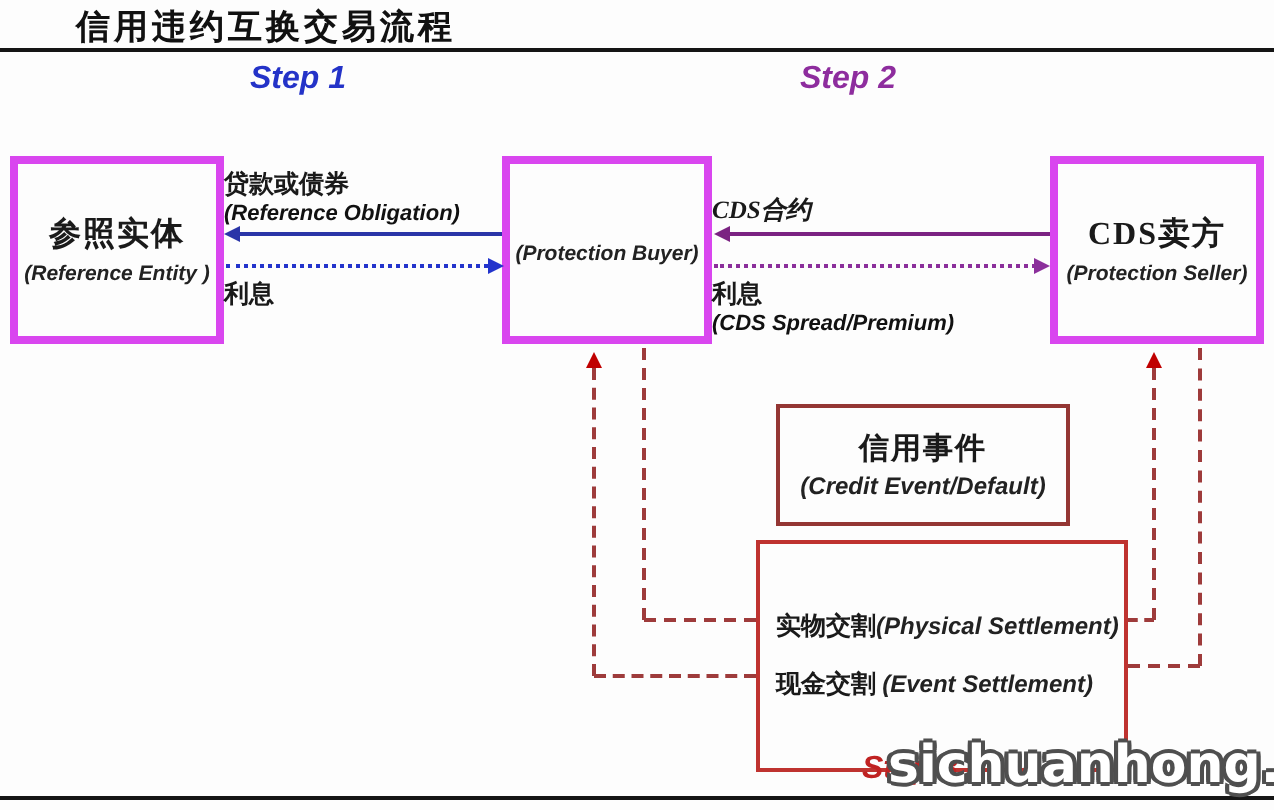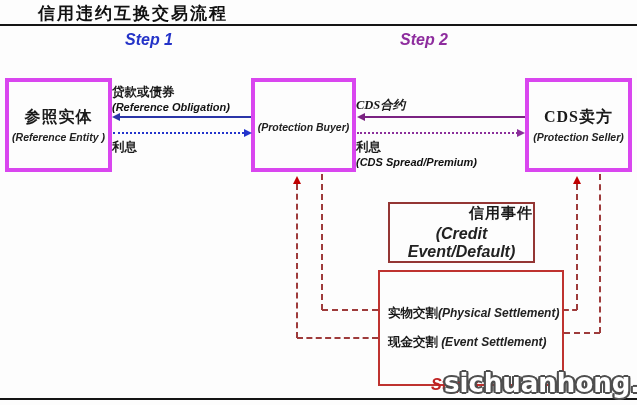--- a/index.html
+++ b/index.html
@@ -32,27 +32,27 @@
   .node .en{
     font-family:"Liberation Sans", sans-serif;
     font-size:10.5px;font-weight:bold;font-style:italic;color:#222;margin-top:3px;white-space:nowrap;
   }
   .node-ref{left:5px;top:78px;width:107px;height:94px;}
   .node-buyer{left:251px;top:78px;width:105px;height:94px;}
   .node-seller{left:525px;top:78px;width:107px;height:94px;}
   
   .credit-event{
     left:388px;top:202px;width:147px;height:61px;border:2px solid #943634;
-    display:flex;flex-direction:column;align-items:flex-end;justify-content:center;
+    display:flex;flex-direction:column;align-items:center;justify-content:center;
     text-align:center;box-sizing:border-box;background:#fdfdfd;
   }
   .credit-event .zh{font-size:15px;font-weight:bold;color:#1a1a1a;letter-spacing:1px;}
   .credit-event .en{
     font-family:"Liberation Sans", sans-serif;
-    font-size:16px;font-weight:bold;font-style:italic;color:#222;margin-top:2px;
+    font-size:12px;font-weight:bold;font-style:italic;color:#222;margin-top:2px;
   }
   .settlement{
     left:378px;top:270px;width:186px;height:116px;border:2px solid #bf3330;
     display:flex;flex-direction:column;justify-content:center;gap:12px;
     box-sizing:border-box;background:#fdfdfd;padding-left:8px;
   }
   .settle-row{font-size:12.5px;white-space:nowrap;}
   .settle-row .zh{font-weight:bold;color:#1a1a1a;}
   .settle-row .en{
     font-family:"Liberation Sans", sans-serif;

